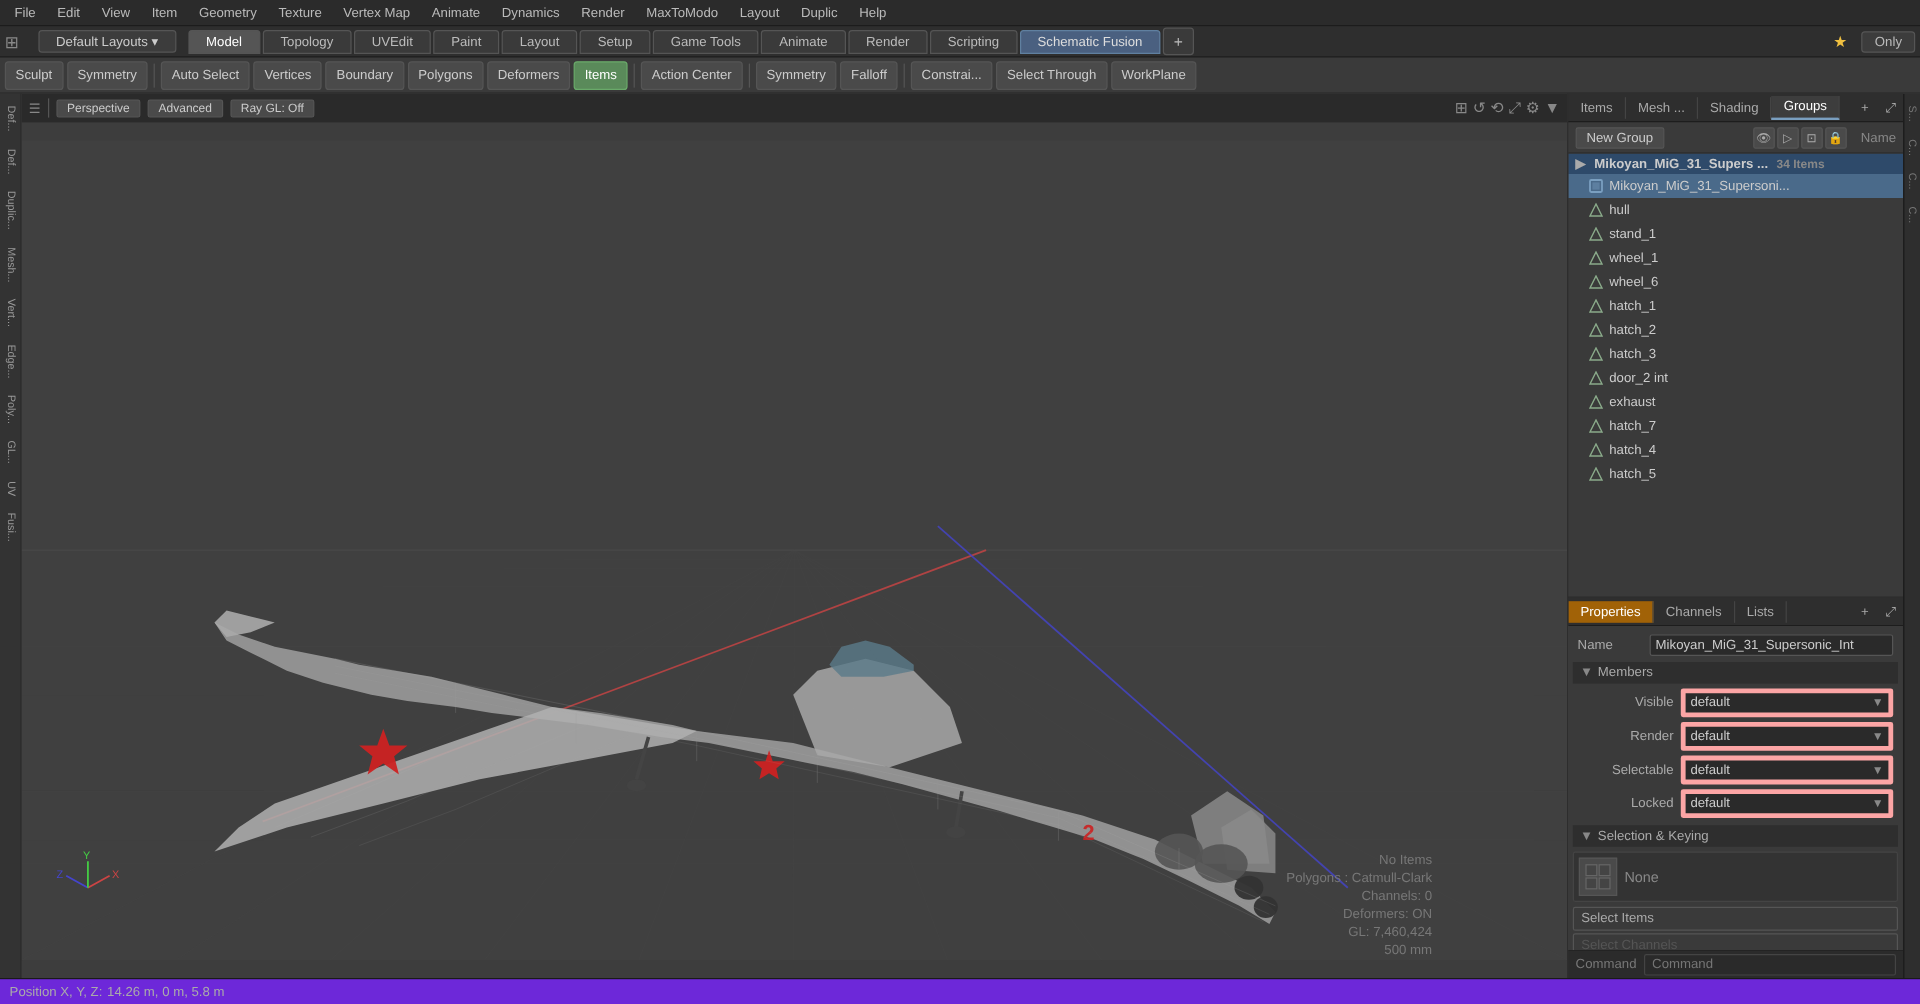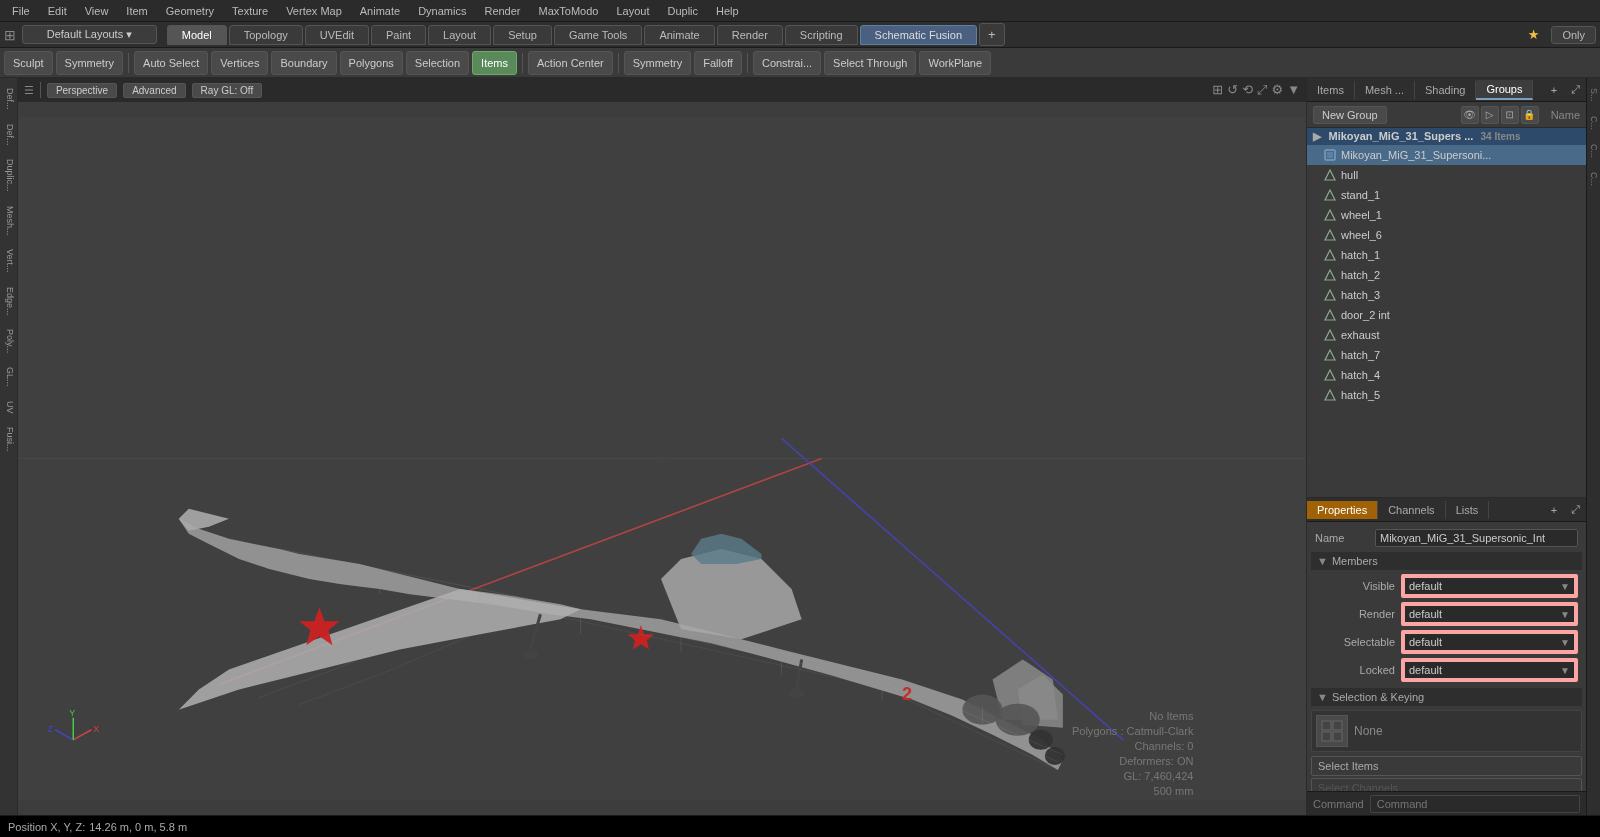--- a/index.html
+++ b/index.html
@@ -5,21 +5,21 @@
     * { box-sizing: border-box; margin: 0; padding: 0; }
     body { background: #3a3a3a; color: #ccc; font-family: 'Segoe UI', Arial, sans-serif; font-size: 11px; overflow: hidden; width: 1600px; height: 837px; }
 
     
     #menu-bar { display: flex; align-items: center; background: #2b2b2b; height: 22px; padding: 0 4px; gap: 2px; border-bottom: 1px solid #1a1a1a; }
     .menu-item { padding: 2px 8px; color: #bbb; cursor: pointer; font-size: 11px; }
 
     
     #layout-bar { display: flex; align-items: center; background: #2e2e2e; height: 26px; padding: 0 4px; border-bottom: 1px solid #1a1a1a; }
     .layout-left { display: flex; align-items: center; gap: 2px; }
-    .layout-dropdown { background: #3c3c3c; border: 1px solid #555; color: #ccc; padding: 2px 24px; font-size: 11px; cursor: pointer; border-radius: 3px; }
+    .layout-dropdown { background: #3c3c3c; border: 1px solid #555; color: #ccc; padding: 2px 14px; font-size: 11px; cursor: pointer; border-radius: 3px; margin-left: 10px; }
     .layout-tabs { display: flex; align-items: center; gap: 0; margin-left: auto; }
     .layout-tab { padding: 3px 14px; background: #3a3a3a; border: 1px solid #555; color: #bbb; cursor: pointer; font-size: 11px; border-radius: 3px 3px 0 0; margin-right: 1px; }
     .layout-tab.active { background: #555; color: #fff; }
     .layout-tab-special { padding: 3px 14px; background: #4a6080; border: 1px solid #6080a0; color: #ddd; cursor: pointer; font-size: 11px; border-radius: 3px 3px 0 0; margin-right: 1px; }
     .layout-add { padding: 3px 8px; background: #3a3a3a; border: 1px solid #555; color: #bbb; cursor: pointer; font-size: 13px; border-radius: 3px; }
     .only-btn { margin-left: 8px; padding: 2px 10px; background: #3c3c3c; border: 1px solid #555; color: #bbb; cursor: pointer; font-size: 11px; border-radius: 3px; }
     .star-only { display: flex; align-items: center; gap: 4px; margin-left: auto; }
 
     
     #toolbar { display: flex; align-items: center; background: #3a3a3a; height: 30px; padding: 0 4px; gap: 3px; border-bottom: 1px solid #2a2a2a; }
@@ -40,21 +40,21 @@
     .vp-btn { padding: 1px 8px; background: #4a4a4a; border: 1px solid #555; color: #ccc; cursor: pointer; font-size: 10px; border-radius: 2px; }
     .vp-sep { width: 1px; height: 16px; background: #555; }
 
     
     #scene-bg { position: absolute; top: 24px; left: 0; right: 0; bottom: 0; }
 
     
     .grid-svg { position: absolute; top: 0; left: 0; width: 100%; height: 100%; }
 
     
-    #status-bar { height: 22px; background: #000000; border-top: 1px solid #1a1a1a; display: flex; align-items: center; padding: 0 8px; color: #aaa; font-size: 11px; }
+    #status-bar { height: 22px; background: #6d28d9; border-top: 1px solid #1a1a1a; display: flex; align-items: center; padding: 0 8px; color: #aaa; font-size: 11px; }
 
     
     #right-panels { width: 280px; display: flex; flex-direction: column; background: #333; border-left: 1px solid #2a2a2a; }
 
     
     #items-panel { height: 420px; border-bottom: 1px solid #2a2a2a; display: flex; flex-direction: column; }
     #items-panel-tabs { display: flex; align-items: center; background: #2e2e2e; height: 24px; border-bottom: 1px solid #1a1a1a; }
     .panel-tab { padding: 3px 10px; color: #aaa; cursor: pointer; font-size: 11px; border-right: 1px solid #444; }
     .panel-tab.active { background: #3d3d3d; color: #fff; border-bottom: 2px solid #7a9fc0; }
     .panel-tab-plus { padding: 3px 8px; color: #aaa; cursor: pointer; margin-left: auto; }
@@ -167,21 +167,21 @@
 </div>
 
 <div id="toolbar">
   <button class="tool-btn">Sculpt</button>
   <button class="tool-btn">Symmetry</button>
   <div class="tool-sep"></div>
   <button class="tool-btn">Auto Select</button>
   <button class="tool-btn">Vertices</button>
   <button class="tool-btn">Boundary</button>
   <button class="tool-btn">Polygons</button>
-  <button class="tool-btn">Selection</button>
+  <button class="tool-btn">Deformers</button>
   <button class="tool-btn active">Items</button>
   <div class="tool-sep"></div>
   <button class="tool-btn">Action Center</button>
   <div class="tool-sep"></div>
   <button class="tool-btn">Symmetry</button>
   <button class="tool-btn">Falloff</button>
   <div class="tool-sep"></div>
   <button class="tool-btn">Constrai...</button>
   <button class="tool-btn">Select Through</button>
   <button class="tool-btn">WorkPlane</button>

